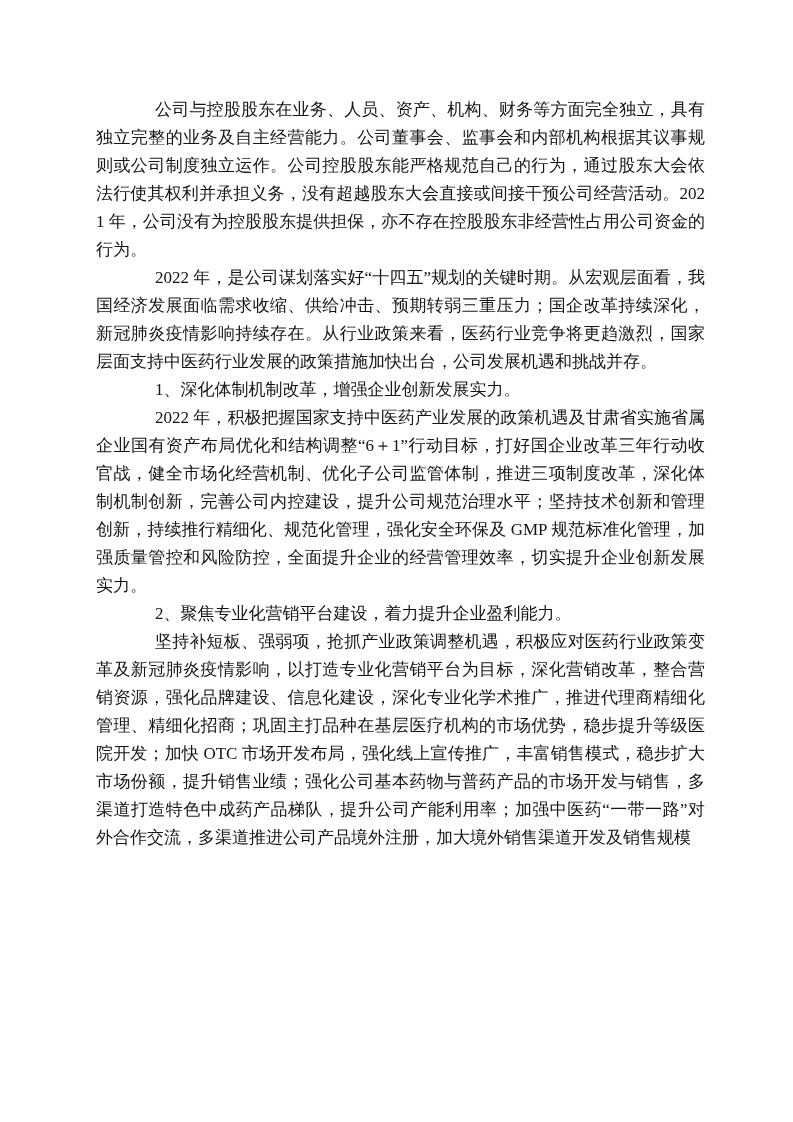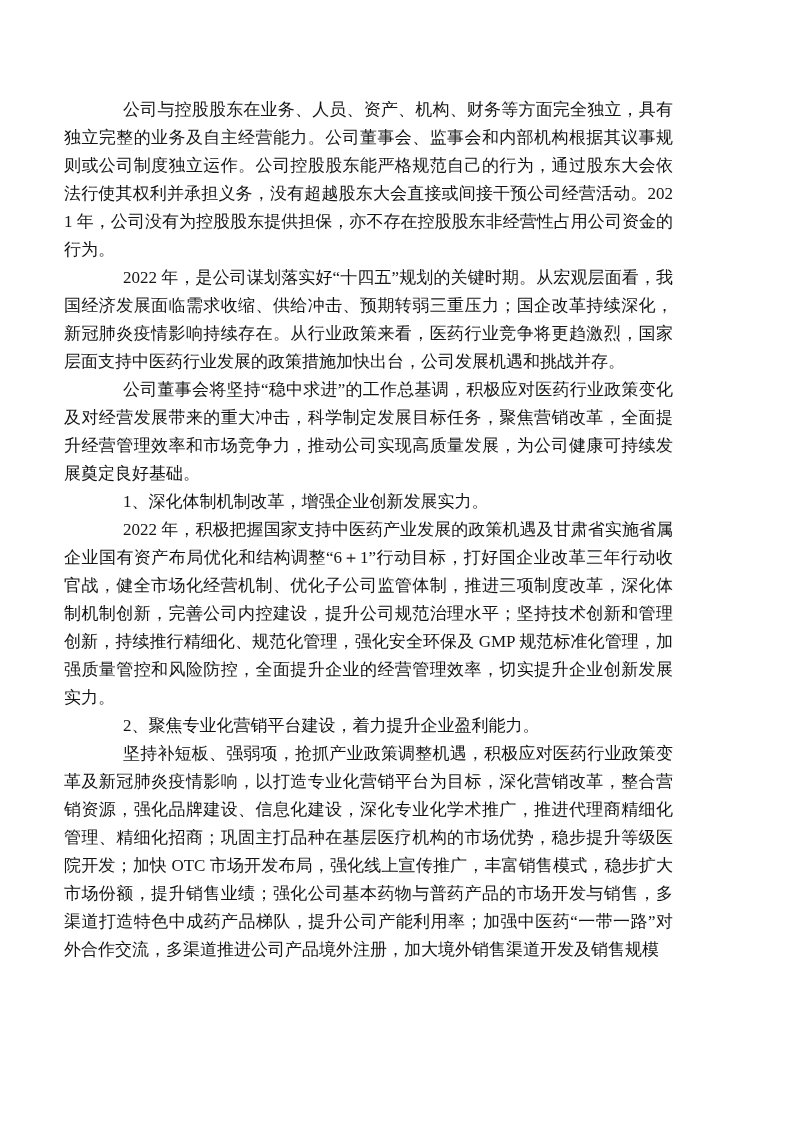--- a/index.html
+++ b/index.html
@@ -11,21 +11,21 @@
     width: 793px;
     height: 1122px;
     overflow: hidden;
     font-family: "Liberation Serif", "DejaVu Serif", serif;
     color: #141414;
   }
   .page {
     box-sizing: border-box;
     width: 793px;
     height: 1122px;
-    padding: 96px 96px 0 64px;
+    padding: 96px 96px 0 96px;
     background: #ffffff;
   }
   .content {
     width: 609px;
   }
   .content p {
     margin: 0;
     font-size: 17px;
     line-height: 28px;
     text-align: justify;
@@ -46,21 +46,20 @@
 </head>
 <body>
 
 <div class="page">
   <div class="content">
     <p>公司与控股股东在业务、人员、资产、机构、财务等方面完全独立，具有独立完整的业务及自主经营能力。公司董事会、监事会和内部机构根据其议事规则或公司制度独立运作。公司控股股东能严格规范自己的行为，通过股东大会依法行使其权利并承担义务，没有超越股东大会直接或间接干预公司经营活动。2021 年，公司没有为控股股东提供担保，亦不存在控股股东非经营性占用公司资金的行为。</p>
 
 
     <p>2022 年，是公司谋划落实好“十四五”规划的关键时期。从宏观层面看，我国经济发展面临需求收缩、供给冲击、预期转弱三重压力；国企改革持续深化，新冠肺炎疫情影响持续存在。从行业政策来看，医药行业竞争将更趋激烈，国家层面支持中医药行业发展的政策措施加快出台，公司发展机遇和挑战并存。</p>
 
-    <p>公司董事会将坚持“稳中求进”的工作总基调，积极应对医药行业政策变化及对经营发展带来的重大冲击，科学制定发展目标任务，聚焦营销改革，全面提升经营管理效率和市场竞争力，推动公司实现高质量发展，为公司健康可持续发展奠定良好基础。</p>
 
     <p>1、深化体制机制改革，增强企业创新发展实力。</p>
 
     <p>2022 年，积极把握国家支持中医药产业发展的政策机遇及甘肃省实施省属企业国有资产布局优化和结构调整“6＋1”行动目标，打好国企业改革三年行动收官战，健全市场化经营机制、优化子公司监管体制，推进三项制度改革，深化体制机制创新，完善公司内控建设，提升公司规范治理水平；坚持技术创新和管理创新，持续推行精细化、规范化管理，强化安全环保及 GMP 规范标准化管理，加强质量管控和风险防控，全面提升企业的经营管理效率，切实提升企业创新发展实力。</p>
 
     <p>2、聚焦专业化营销平台建设，着力提升企业盈利能力。</p>
 
     <p>坚持补短板、强弱项，抢抓产业政策调整机遇，积极应对医药行业政策变革及新冠肺炎疫情影响，以打造专业化营销平台为目标，深化营销改革，整合营销资源，强化品牌建设、信息化建设，深化专业化学术推广，推进代理商精细化管理、精细化招商；巩固主打品种在基层医疗机构的市场优势，稳步提升等级医院开发；加快 OTC 市场开发布局，强化线上宣传推广，丰富销售模式，稳步扩大市场份额，提升销售业绩；强化公司基本药物与普药产品的市场开发与销售，多渠道打造特色中成药产品梯队，提升公司产能利用率；加强中医药“一带一路”对外合作交流，多渠道推进公司产品境外注册，加大境外销售渠道开发及销售规模</p>
   </div>
 </div>

